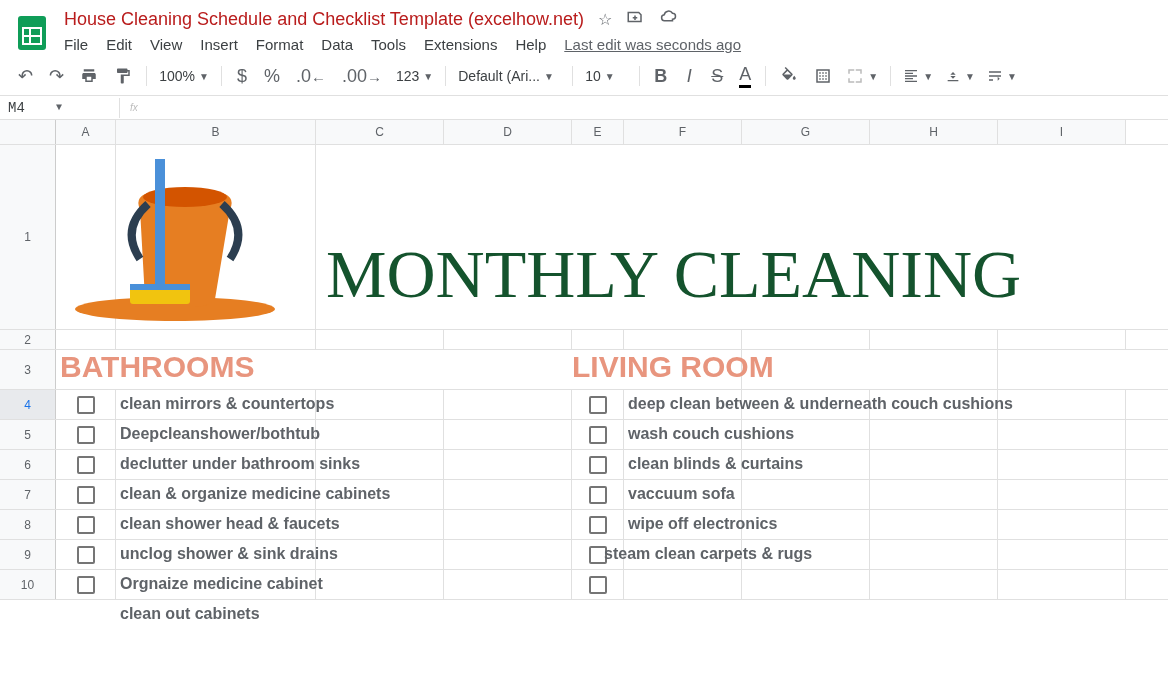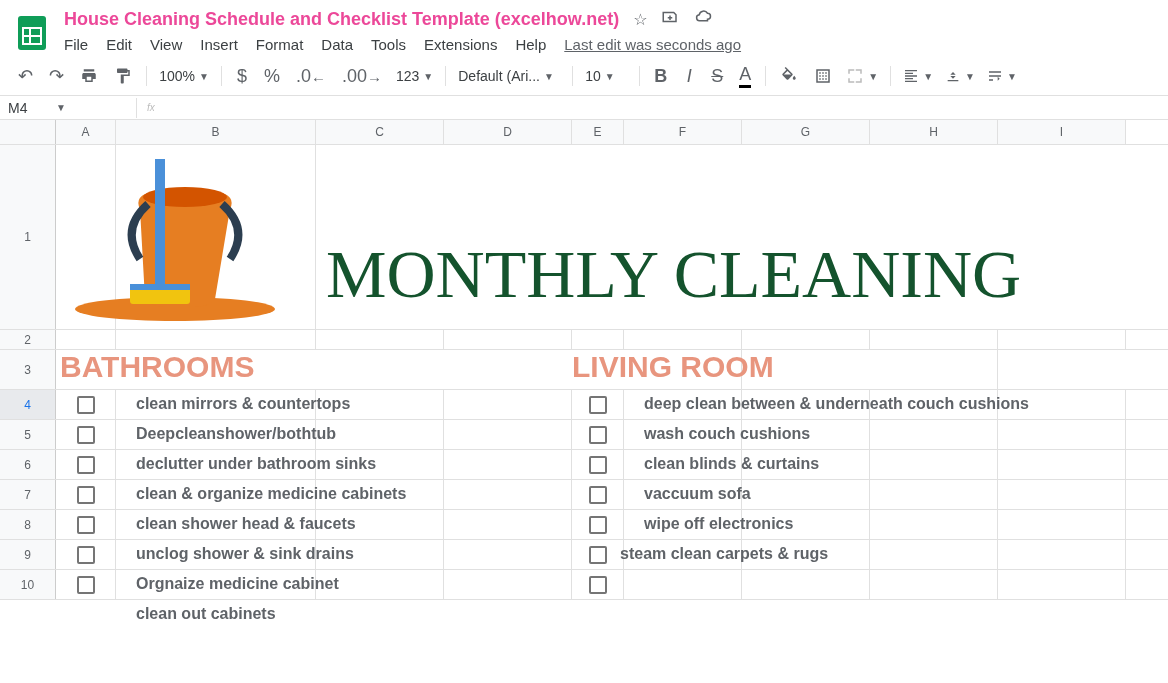--- a/index.html
+++ b/index.html
@@ -4,21 +4,21 @@
 <style>
 * { box-sizing: border-box; margin: 0; padding: 0; }
 body { font-family: Arial, sans-serif; background: #fff; overflow: hidden; width: 1168px; height: 683px; }
 
 
 .header { display: flex; align-items: flex-start; padding: 8px 12px 0 12px; }
 .logo { width: 40px; height: 40px; margin-right: 12px; margin-top: 4px; display: flex; align-items: center; justify-content: center; }
 .logo svg { width: 40px; height: 40px; }
 .header-content { flex: 1; }
 .title-row { display: flex; align-items: center; gap: 14px; }
-.doc-title { font-size: 18px; color: #ec4899; font-weight: 700; }
+.doc-title { font-size: 18px; color: #b91c1c; font-weight: 400; }
 .title-icon { color: #5f6368; cursor: pointer; }
 .menu-bar { display: flex; gap: 18px; padding: 6px 0 4px 0; font-size: 15px; color: #3c4043; }
 .menu-item { cursor: pointer; }
 .last-edit { color: #5f6368; text-decoration: underline; cursor: pointer; }
 
 
 .toolbar { display: flex; align-items: center; padding: 6px 12px; border-bottom: 1px solid #e0e0e0; gap: 4px; }
 .tb-btn { padding: 4px 6px; color: #5f6368; cursor: pointer; font-size: 18px; display: flex; align-items: center; justify-content: center; min-width: 24px; height: 26px; }
 .tb-sep { width: 1px; height: 20px; background: #e0e0e0; margin: 0 4px; }
 .tb-dropdown { display: flex; align-items: center; padding: 2px 4px; color: #3c4043; font-size: 14px; cursor: pointer; gap: 4px; }
@@ -50,21 +50,21 @@
 
 .content-area { position: absolute; top: 0; left: 56px; right: 0; pointer-events: none; }
 .bucket-img { position: absolute; top: 4px; left: 4px; width: 230px; height: 175px; }
 .main-title { position: absolute; top: 90px; left: 270px; font-family: 'Comic Sans MS', cursive; font-size: 68px; font-weight: 400; white-space: nowrap; color: #14532d; }
 
 .section-title { font-family: 'Arial Black', Arial, sans-serif; font-size: 30px; font-weight: 900; color: #e8957e; white-space: nowrap; position: absolute; }
 .sec-bath { top: 205px; left: 4px; }
 .sec-living { top: 205px; left: 516px; }
 
 .checkbox { width: 18px; height: 18px; border: 2px solid #757575; border-radius: 2px; margin: 0 auto; pointer-events: auto; cursor: pointer; }
-.task-text { font-size: 16px; font-weight: bold; color: #5f6368; white-space: nowrap; position: absolute; margin-left: 16px; }
+.task-text { font-size: 16px; font-weight: bold; color: #5f6368; white-space: nowrap; position: absolute; }
 
 .row-4-active .row-h { background: #e8eaed; color: #1a73e8; }
 
 .cursor { position: absolute; top: 202px; left: 528px; font-size: 16px; color: #000; }
 </style>
 </head>
 <body>
 
 <div class="header">
   <div class="logo">
@@ -182,21 +182,21 @@
   <div class="tb-dropdown">
       <svg width="16" height="16" viewBox="0 0 24 24" fill="#5f6368">
         <path d="M3 5h18v2H3zm0 12h6v2H3zm0-6h18v2H3z"></path>
         <path d="M16 19l3-3-3-3v6z"></path>
       </svg>
       <span class="tb-arrow">▼</span>
     </div>
 </div>
 
 <div class="formula-bar">
-  <div style="display:flex;align-items:center;width:137px;border-right:1px solid #e0e0e0;">
+  <div style="display:flex;align-items:center;width:120px;border-right:1px solid #e0e0e0;font-family:Liberation Mono, monospace;">
     <span class="cell-ref" style="border:none">M4</span>
     <span class="cell-ref-arrow">▼</span>
   </div>
   <span class="fx">fx</span>
   <input class="fx-input" value="" style="">
 </div>
 
 <div class="grid">
   <div class="col-headers">
     <div class="corner"></div>

